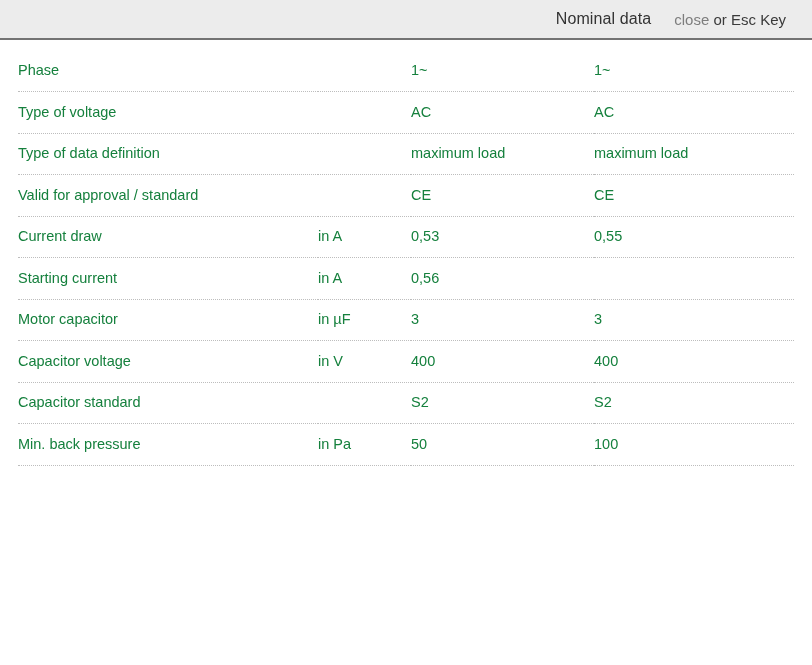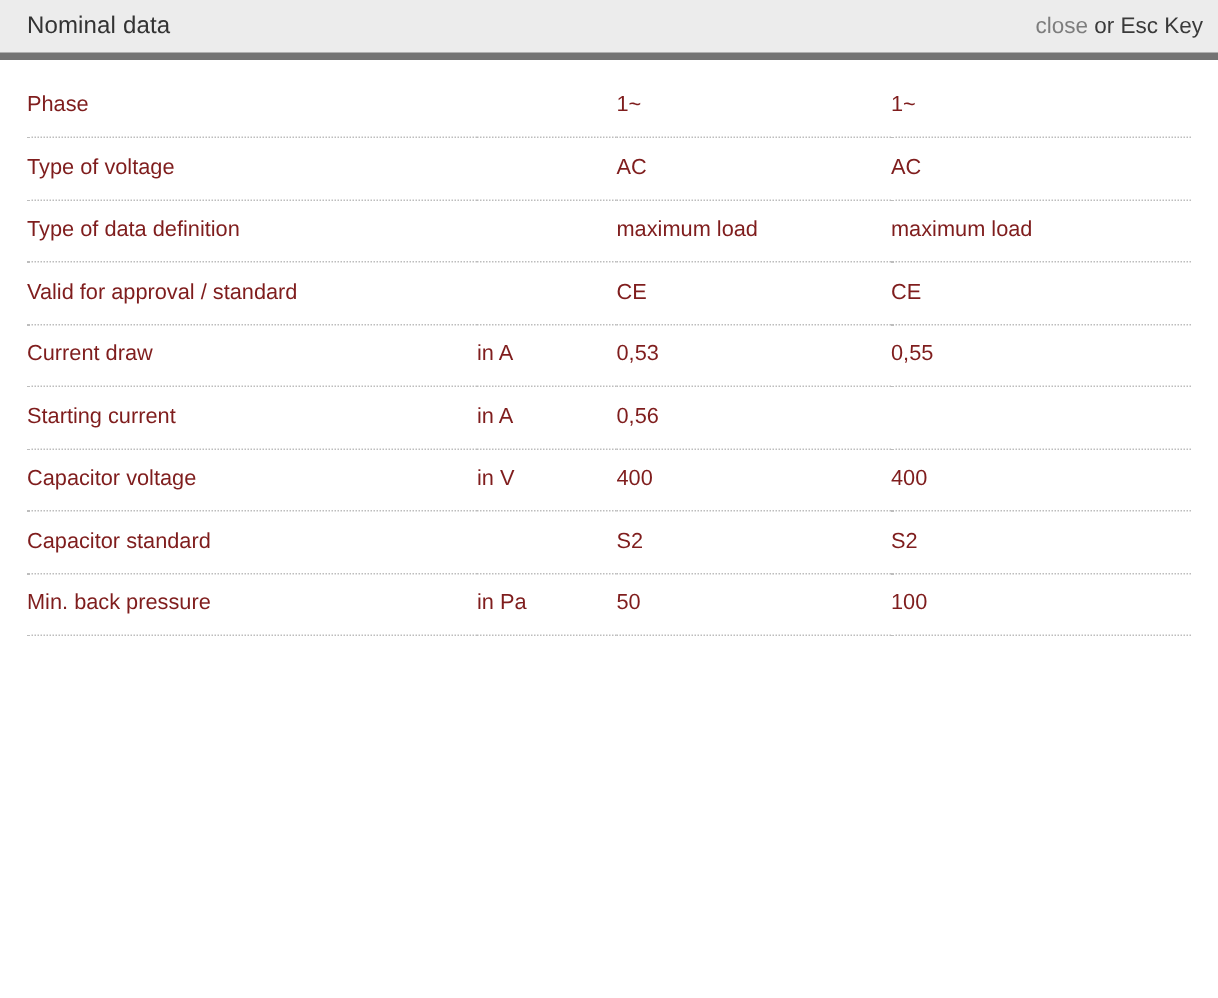--- a/index.html
+++ b/index.html
@@ -19,25 +19,25 @@
     height: 665px;
     box-sizing: border-box;
     background: #ffffff;
     display: flex;
     flex-direction: column;
   }
   .titlebar {
     height: 40px;
     min-height: 40px;
     background: #ececec;
-    border-bottom: 5px solid #737373;
+    border-bottom: 2px solid #737373;
     display: flex;
     align-items: center;
-    justify-content: space-between;
-    padding: 0 10px 0 18px;
+    justify-content: flex-end;
+    padding: 0 26px 0 18px;
     box-sizing: border-box;
   }
   .title {
     font-size: 16px;
     color: #333333;
     letter-spacing: 0.1px;
   }
   .closearea {
     font-size: 15px;
     color: #404040;
@@ -59,21 +59,21 @@
     width: 100%;
     border-collapse: collapse;
     table-layout: fixed;
   }
   table.spec tr {
     height: 41.5px;
   }
   table.spec td {
     border-bottom: 1px dotted #bdbdbd;
     font-size: 14.5px;
-    color: #7f1d1d;
+    color: #15803d;
     vertical-align: middle;
     padding: 0;
     line-height: 1.2;
   }
   td.c-label {
     width: 300px;
     padding-left: 18px;
     box-sizing: border-box;
   }
   td.c-unit {
@@ -140,20 +140,26 @@
             <td class="c-val1">0,53</td>
             <td class="c-val2">0,55</td>
           </tr>
           <tr>
             <td class="c-label">Starting current</td>
             <td class="c-unit">in A</td>
             <td class="c-val1">0,56</td>
             <td class="c-val2"></td>
           </tr>
           <tr>
+            <td class="c-label">Motor capacitor</td>
+            <td class="c-unit">in µF</td>
+            <td class="c-val1">3</td>
+            <td class="c-val2">3</td>
+          </tr>
+          <tr>
             <td class="c-label">Capacitor voltage</td>
             <td class="c-unit">in V</td>
             <td class="c-val1">400</td>
             <td class="c-val2">400</td>
           </tr>
           <tr>
             <td class="c-label">Capacitor standard</td>
             <td class="c-unit"></td>
             <td class="c-val1">S2</td>
             <td class="c-val2">S2</td>

